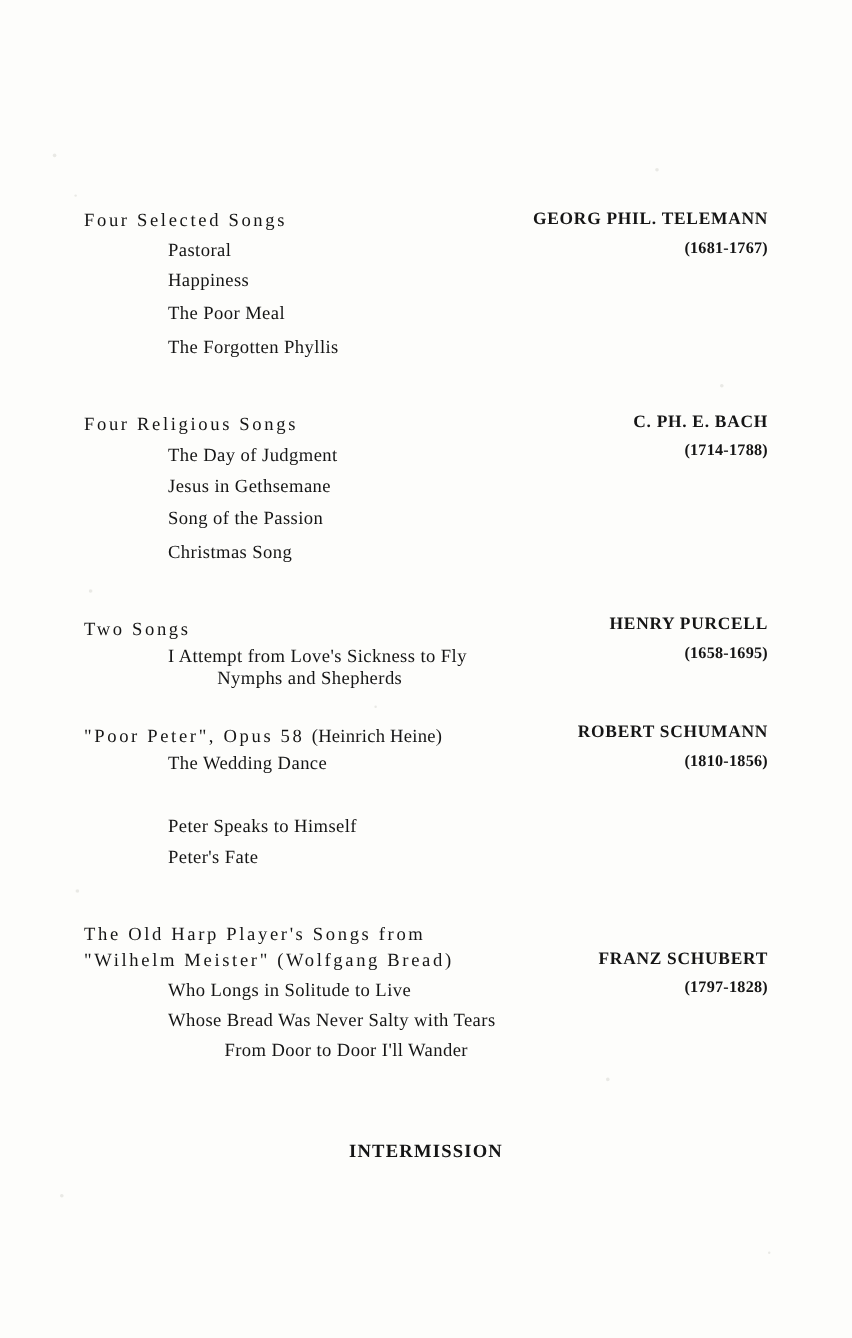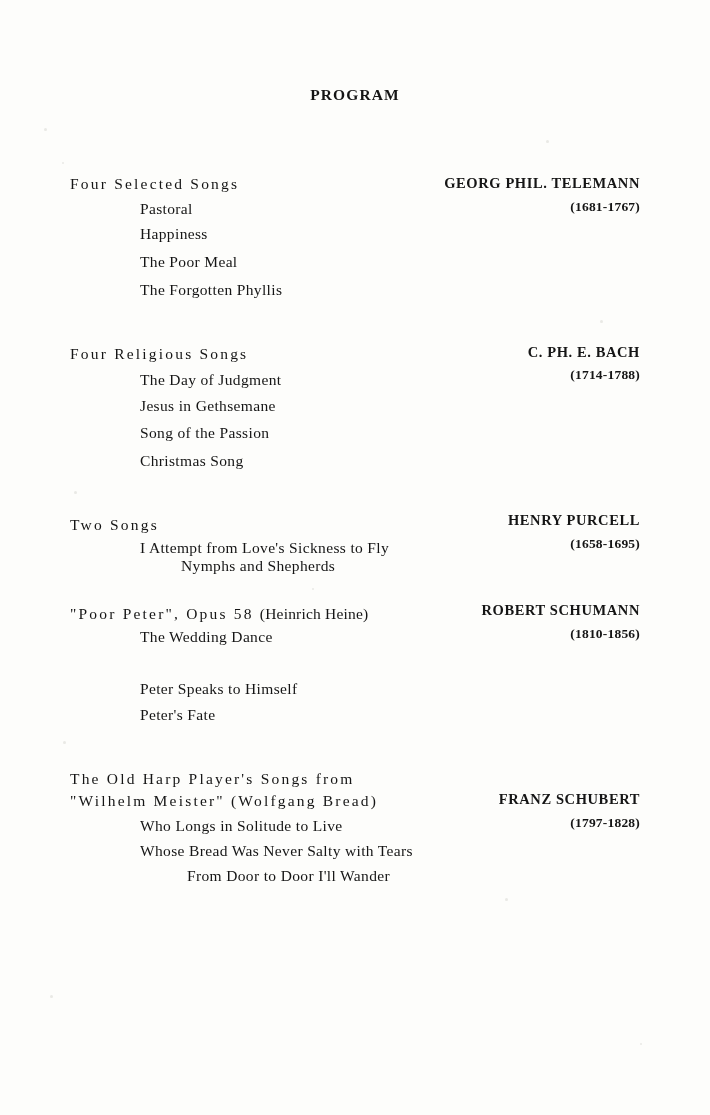--- a/index.html
+++ b/index.html
@@ -109,21 +109,20 @@
   <div class="speck" style="top:162px;left:62px;width:2px;height:2px;"></div>
   <div class="speck" style="top:320px;left:600px;width:3px;height:3px;"></div>
   <div class="speck" style="top:491px;left:74px;width:3px;height:3px;"></div>
   <div class="speck" style="top:588px;left:312px;width:2px;height:2px;"></div>
   <div class="speck" style="top:604px;left:616px;width:3px;height:3px;"></div>
   <div class="speck" style="top:741px;left:63px;width:3px;height:3px;"></div>
   <div class="speck" style="top:898px;left:505px;width:3px;height:3px;"></div>
   <div class="speck" style="top:995px;left:50px;width:3px;height:3px;"></div>
   <div class="speck" style="top:1043px;left:640px;width:2px;height:2px;"></div>
 
-  <div id="program-title">PROGRAM</div>
 
   <div class="group">
     <div class="work-title" style="top:175px;">
       <span>Four Selected Songs</span>
     </div>
     <div class="composer" style="top:175px;">GEORG PHIL. TELEMANN</div>
     <div class="dates" style="top:199px;">(1681-1767)</div>
     <div class="movement" style="top:200px;">Pastoral</div>
     <div class="movement" style="top:225px;">Happiness</div>
     <div class="movement" style="top:253px;">The Poor Meal</div>
@@ -173,14 +172,15 @@
       <span>"Wilhelm Meister"</span>
       <span class="sub"> (Wolfgang Bread)</span>
     </div>
     <div class="composer" style="top:791px;">FRANZ SCHUBERT</div>
     <div class="dates" style="top:815px;">(1797-1828)</div>
     <div class="movement" style="top:817px;">Who Longs in Solitude to Live</div>
     <div class="movement" style="top:842px;font-family:Liberation Serif, serif;">Whose Bread Was Never Salty with Tears</div>
     <div class="movement" style="top:867px;margin-left:47px;">From Door to Door I'll Wander</div>
   </div>
 
+  <div id="intermission">INTERMISSION</div>
 
 </div>
 
 </body></html>

